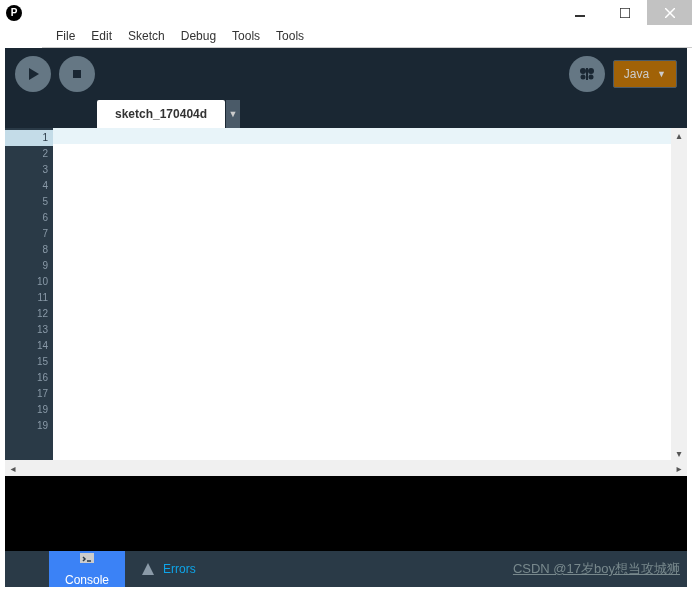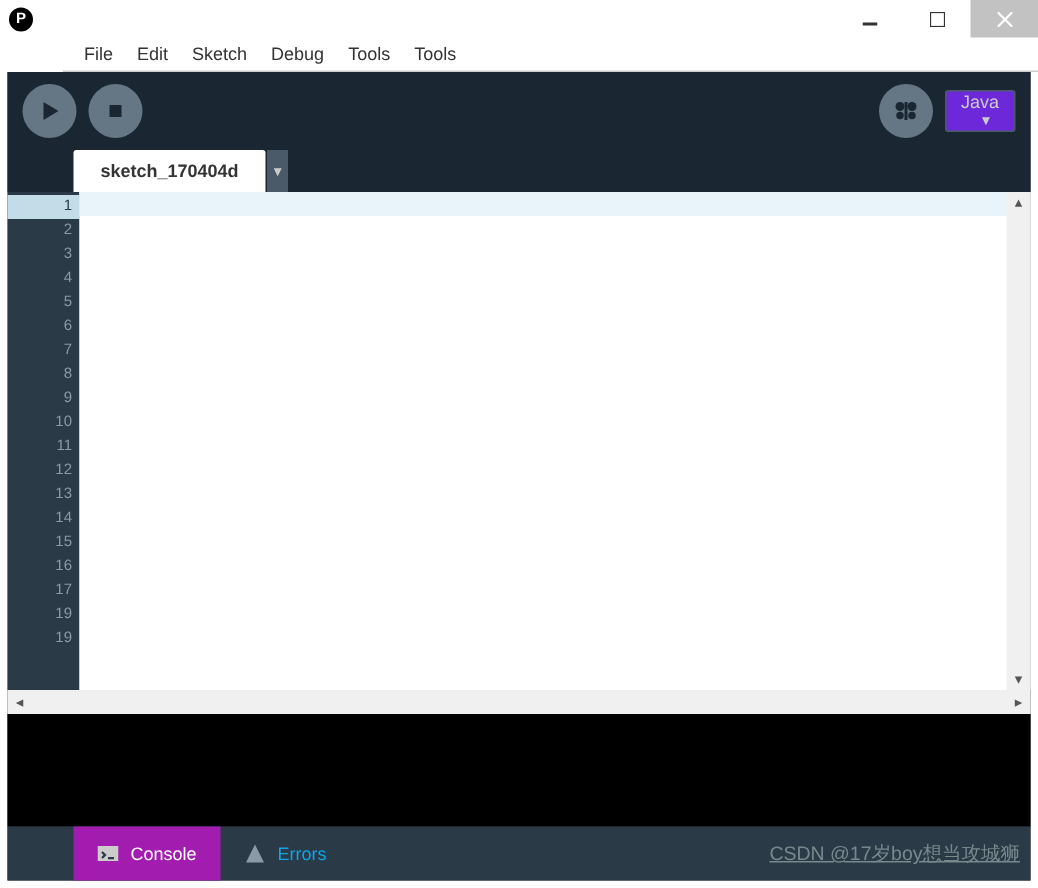--- a/index.html
+++ b/index.html
@@ -19,25 +19,25 @@
 
   
   .app-body { position:absolute; top:48px; left:5px; right:5px; bottom:5px; background:#1a2733; display:flex; flex-direction:column; }
 
   
   .toolbar { height:52px; background:#1a2733; display:flex; align-items:center; padding:0 10px; }
   .round-btn { width:36px; height:36px; border-radius:50%; background:#657784; display:flex; align-items:center; justify-content:center; margin-right:8px; cursor:pointer;}
   .round-btn svg { fill:#1a2733; }
   .toolbar-spacer { flex:1; }
   .butterfly { width:36px; height:36px; border-radius:50%; background:#657784; display:flex;align-items:center;justify-content:center; margin-right:8px; }
-  .mode-select { height:28px; border:1px solid #4a5a68; background:#6d28d9; color:#ccc; font-size:12px; padding:0 10px; display:flex; align-items:center; cursor:pointer; border-radius:2px;flex-direction:column;}
+  .mode-select { height:28px; border:1px solid #4a5a68; background:#a16207; color:#ccc; font-size:12px; padding:0 10px; display:flex; align-items:center; cursor:pointer; border-radius:2px;}
   .mode-select .tri { margin-left:8px; font-size:9px; }
 
   
-  .tabbar { height:28px; background:#1a2733; display:flex; align-items:flex-start; padding-left:44px; }
+  .tabbar { height:28px; background:#1a2733; display:flex; align-items:flex-start; padding-left:44px;margin-left:48px; }
   .tab { background:#fff; color:#333; font-size:12px; font-weight:bold; height:28px; padding:0 18px; display:flex; align-items:center; border-top-left-radius:2px; border-top-right-radius:2px; }
   .tab-drop { width:14px; height:28px; background:#4a5a68; color:#ccc; font-size:9px; display:flex; align-items:center; justify-content:center; margin-left:1px; cursor:pointer;}
 
   
   .editor-wrap { flex:1; display:flex; background:#fff; min-height:0; }
   .gutter { width:48px; background:#2a3a47; color:#8a9aa8; font-size:10px; font-family:Consolas,monospace; text-align:right; padding-right:5px; padding-top:2px; line-height:16px; }
   .gutter .ln:first-child { background:#c4dce8; color:#2a3a47; margin-right:-5px; padding-right:5px;}
   .code-area { flex:1; background:#fff; position:relative; }
   .code-area .current-line { position:absolute; top:0; left:0; right:0; height:16px; background:#e8f4f9; }
   .v-scroll { width:16px; background:#f0f0f0; position:relative; }
@@ -45,21 +45,21 @@
   .v-scroll .arrow.up { top:0;} .v-scroll .arrow.down { bottom:0;}
 
   
   .h-scroll { height:16px; background:#f0f0f0; display:flex; justify-content:space-between; align-items:center; }
   .h-scroll .arrow { width:16px; text-align:center; font-size:10px; color:#555; }
 
   
   .console-area { height:75px; background:#000; }
   .statusbar { height:36px; background:#2a3a47; display:flex; align-items:stretch; }
   .status-tab { display:flex; align-items:center; padding:0 16px; font-size:12px; color:#0ea5e9; cursor:pointer; gap:8px;}
-  .status-tab.active { background:#a21caf; color:#fff;}
+  .status-tab.active { background:#3b82f6; color:#fff;flex-direction:column;}
   .status-tab svg { fill:#ccc; width:14px; height:14px;}
   .status-spacer { flex:1;}
 
   .watermark { position:absolute; right:12px; bottom:14px; font-size:13px; color:#9aa; opacity:0.7; pointer-events:none;text-decoration:underline;}
 </style>
 </head>
 <body>
 
 <div class="titlebar">
   <div class="app-icon">

